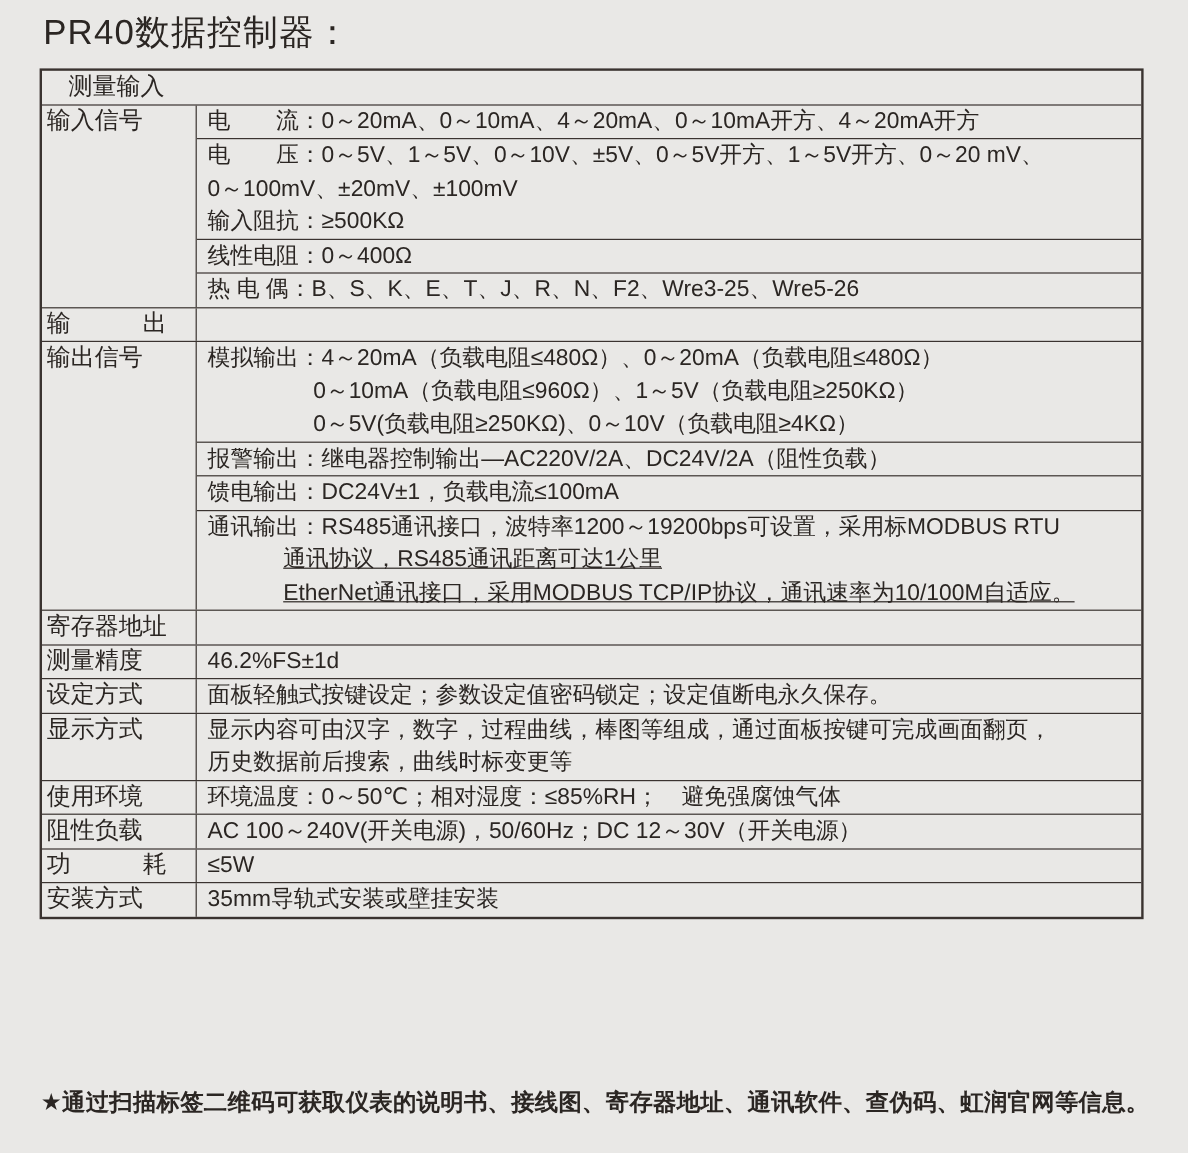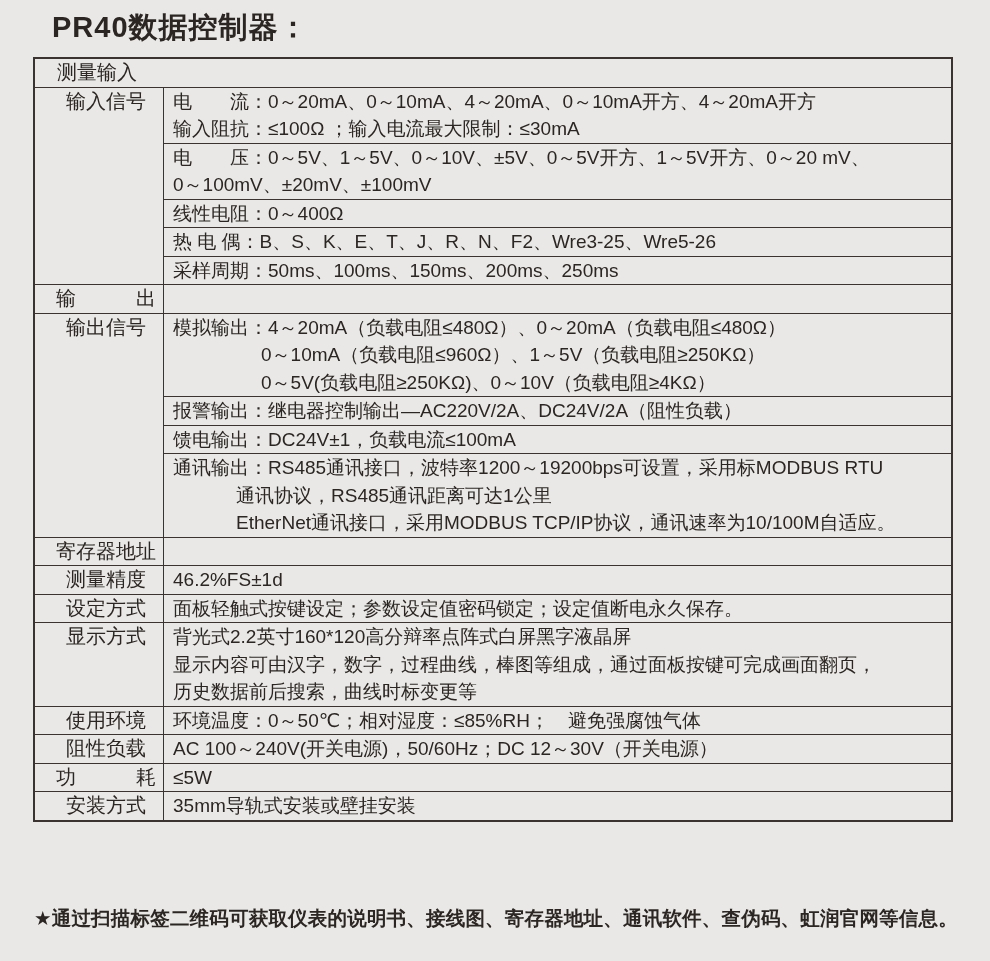--- a/index.html
+++ b/index.html
@@ -10,82 +10,79 @@
   *{box-sizing:border-box;}
   html,body{margin:0;padding:0;}
   body{
     width:990px;height:961px;position:relative;
     background:var(--bg);
     color:var(--txt);
     font-family:"Liberation Sans","DejaVu Sans",sans-serif;
     overflow:hidden;
   }
   .title{
-    position:absolute;left:52px;top:8px;margin:0;
-    font-size:29px;font-weight:700;letter-spacing:1px;text-align:right;
+    position:absolute;left:36px;top:8px;margin:0;
+    font-size:29px;font-weight:400;letter-spacing:1px;text-align:right;
   }
   .spec-table{
     position:absolute;left:33px;top:57px;width:920px;
     border:2.5px solid var(--ln);
     background:var(--bg);
   }
   .trow{display:flex;border-top:1.5px solid var(--ln);}
   .trow:first-child{border-top:none;}
   .fullcell{
     flex:1;padding-left:22px;
     font-size:20px;line-height:27.5px;white-space:nowrap;overflow:hidden;
   }
   .lbl{
     flex:0 0 129px;width:129px;
-    padding-left:14px;
+    padding-left:4px;
     border-right:1.5px solid var(--ln);
-    font-size:20px;line-height:27.5px;white-space:nowrap;overflow:hidden;text-align:center;
+    font-size:20px;line-height:27.5px;white-space:nowrap;overflow:hidden;
   }
   .cnt{flex:1;min-width:0;overflow:hidden;}
   .subcell{width:100%;}
   .subcell + .subcell{border-top:1.5px solid var(--ln);}
   .line{
     padding-left:9px;
     font-size:19px;line-height:27.5px;white-space:nowrap;overflow:hidden;
   }
   .line.ind-1{padding-left:97px;}
-  .line.ind-2{padding-left:72px;}
+  .line.ind-2{padding-left:72px;text-decoration:underline;}
   .footnote{
     position:absolute;left:34px;top:905px;margin:0;width:950px;
     font-size:19.5px;font-weight:700;letter-spacing:0.2px;white-space:nowrap;
   }
 </style>
 </head>
 <body>
 
 <div>
   <h1 class="title">PR40数据控制器：</h1>
   <div class="spec-table">
       <div class="trow">
         <div class="fullcell">测量输入</div>
       </div>
       <div class="trow">
         <div class="lbl">输入信号</div>
         <div class="cnt">
           <div class="subcell">
             <div class="line ind-0">电　　流：0～20mA、0～10mA、4～20mA、0～10mA开方、4～20mA开方</div>
-            <div class="line ind-0">输入阻抗：≤100Ω ；输入电流最大限制：≤30mA</div>
           </div>
           <div class="subcell">
             <div class="line ind-0">电　　压：0～5V、1～5V、0～10V、±5V、0～5V开方、1～5V开方、0～20 mV、</div>
             <div class="line ind-0">0～100mV、±20mV、±100mV</div>
+            <div class="line ind-0">输入阻抗：≥500KΩ</div>
           </div>
           <div class="subcell">
             <div class="line ind-0">线性电阻：0～400Ω</div>
           </div>
           <div class="subcell">
             <div class="line ind-0">热 电 偶：B、S、K、E、T、J、R、N、F2、Wre3-25、Wre5-26</div>
-          </div>
-          <div class="subcell">
-            <div class="line ind-0">采样周期：50ms、100ms、150ms、200ms、250ms</div>
           </div>
         </div>
       </div>
       <div class="trow">
         <div class="lbl">输　　　出</div>
         <div class="cnt">
           <div class="line"></div>
         </div>
       </div>
       <div class="trow">
@@ -123,21 +120,20 @@
       </div>
       <div class="trow">
         <div class="lbl">设定方式</div>
         <div class="cnt">
           <div class="line ind-0">面板轻触式按键设定；参数设定值密码锁定；设定值断电永久保存。</div>
         </div>
       </div>
       <div class="trow">
         <div class="lbl">显示方式</div>
         <div class="cnt">
-          <div class="line ind-0">背光式2.2英寸160*120高分辩率点阵式白屏黑字液晶屏</div>
           <div class="line ind-0">显示内容可由汉字，数字，过程曲线，棒图等组成，通过面板按键可完成画面翻页，</div>
           <div class="line ind-0">历史数据前后搜索，曲线时标变更等</div>
         </div>
       </div>
       <div class="trow">
         <div class="lbl">使用环境</div>
         <div class="cnt">
           <div class="line ind-0">环境温度：0～50℃；相对湿度：≤85%RH；　避免强腐蚀气体</div>
         </div>
       </div>

